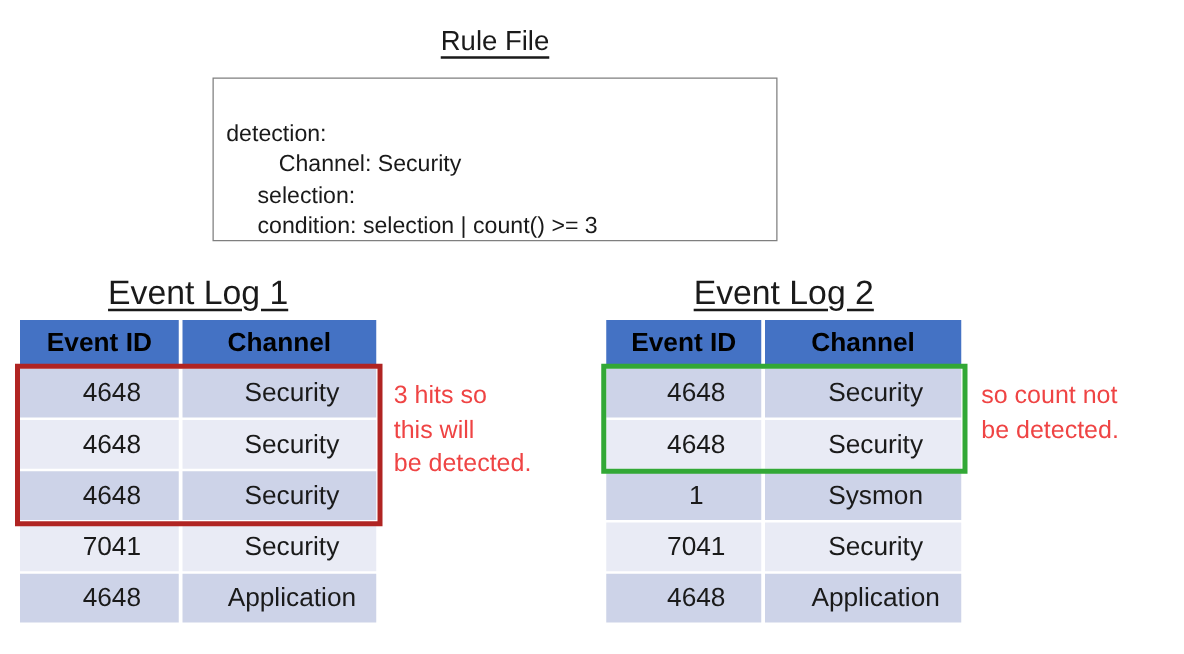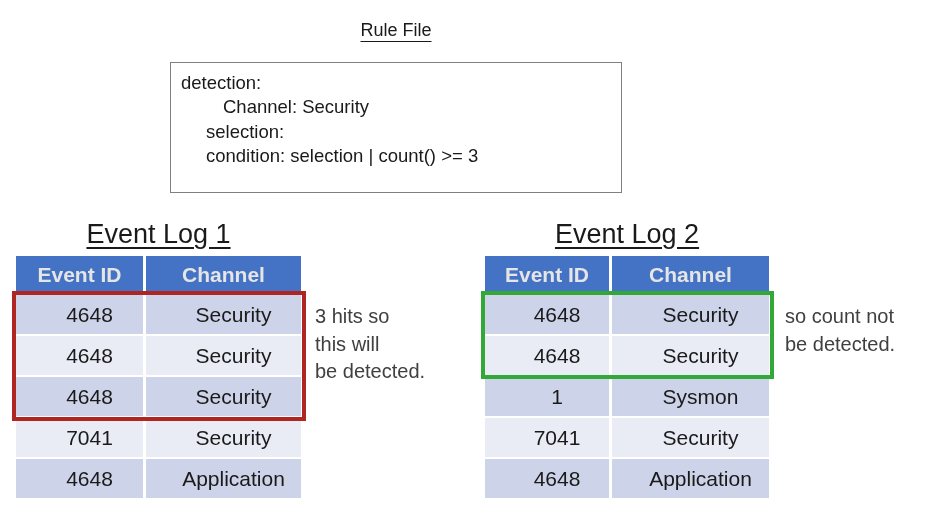--- a/index.html
+++ b/index.html
@@ -7,32 +7,32 @@
     position:relative;
     width:947px;height:523px;
     background:#ffffff;
     font-family:"Liberation Sans", sans-serif;
     color:#1a1a1a;
     overflow:hidden;
   }
   
   .rule-title{
     position:absolute;left:170px;top:20px;width:452px;
-    text-align:center;font-size:18px;
+    text-align:center;font-size:22px;
     text-decoration:underline;text-underline-offset:5px;
   }
   .rule-box{
     position:absolute;left:170px;top:62px;width:452px;height:131px;
     border:1.5px solid #7f7f7f;background:#ffffff;
     box-sizing:border-box;
     font-size:18.5px;line-height:24.4px;
     padding-top:8px;
   }
   .rl{white-space:pre;}
-  .ind0{padding-left:10px;}
+  .ind0{padding-left:10px;margin-top:24px;}
   .ind1{padding-left:35px;}
   .ind2{padding-left:52px;}
   
   .log-title{
     position:absolute;top:219px;
     text-align:center;font-size:27px;
     text-decoration:underline;text-underline-offset:4px;
   }
   .lt1{left:16px;width:285px;}
   .lt2{left:485px;width:284px;}
@@ -40,42 +40,42 @@
     position:absolute;top:256px;
     display:flex;flex-direction:column;row-gap:2px;
   }
   .et1{left:16px;}
   .et2{left:485px;}
   .trow{display:grid;column-gap:3px;}
   .et1 .trow{grid-template-columns:127px 155px;}
   .et2 .trow{grid-template-columns:124px 157px;}
   .th{
     height:37px;display:flex;align-items:center;justify-content:center;
-    background:#4472C4;color:#e5e5e5;font-weight:bold;font-size:21px;
+    background:#4472C4;color:#000000;font-weight:bold;font-size:21px;
   }
   .td{
     height:39px;display:flex;align-items:center;justify-content:center;
     font-size:21px;
     padding-left:20px;
   }
   .dark .td{background:#CDD3E8;}
   .light .td{background:#E9EBF5;}
   
   .hl{position:absolute;box-sizing:border-box;pointer-events:none;}
   .hl-red{
     left:12px;top:291px;width:294px;height:130px;
     border:4px solid #B02422;
   }
   .hl-green{
     left:481px;top:291px;width:293px;height:88px;
     border:4px solid #32A836;
   }
   
   .note{
-    position:absolute;font-size:20px;line-height:27.5px;color:#404040;
+    position:absolute;font-size:20px;line-height:27.5px;color:#ef4444;
   }
   .note1{left:315px;top:303px;}
   .note2{left:785px;top:303px;}
 </style>
 </head>
 <body>
 
 <div class="canvas">
 
   <div class="rule-title">Rule File</div>

